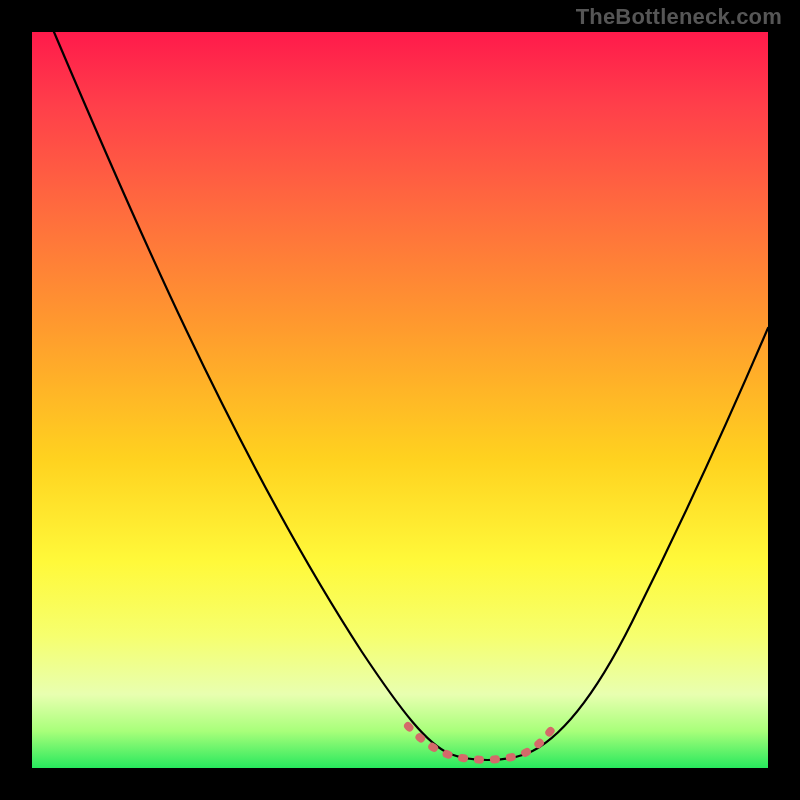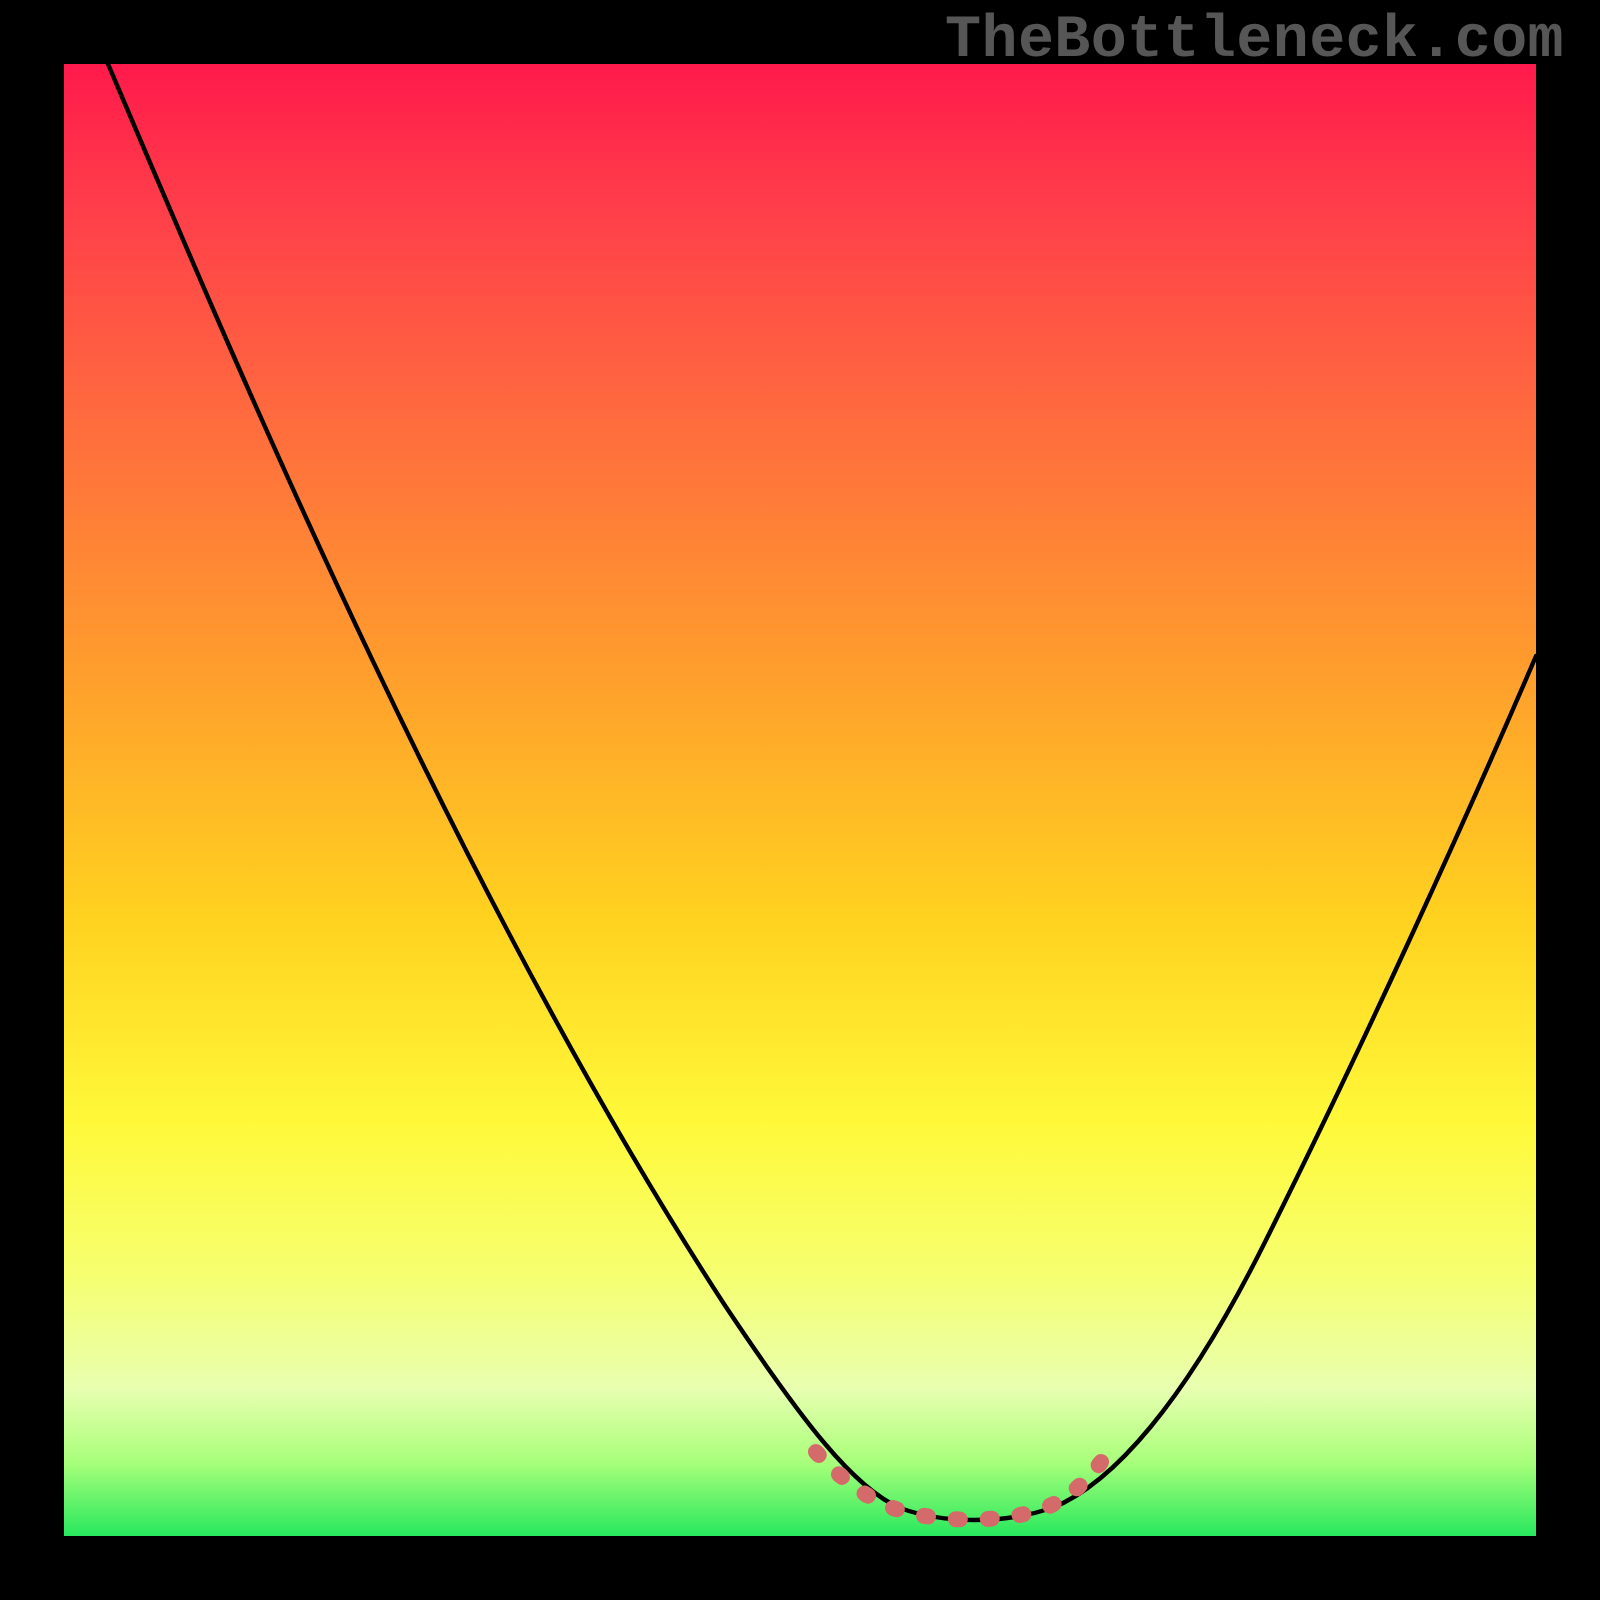--- a/index.html
+++ b/index.html
@@ -7,22 +7,22 @@
   .frame {
     width: 800px;
     height: 800px;
     background: #000;
     position: relative;
   }
   .attribution {
     position: absolute;
     top: 4px;
     right: 18px;
-    font-family: Liberation Mono, monospace;
-    font-size: 30px;
+    font-family: Liberation Sans, sans-serif;
+    font-size: 22px;
     font-weight: 600;
     color: #565656;
     letter-spacing: 0.2px;
   }
   .plot-area {
     position: absolute;
     left: 32px;
     top: 32px;
     width: 736px;
     height: 736px;

